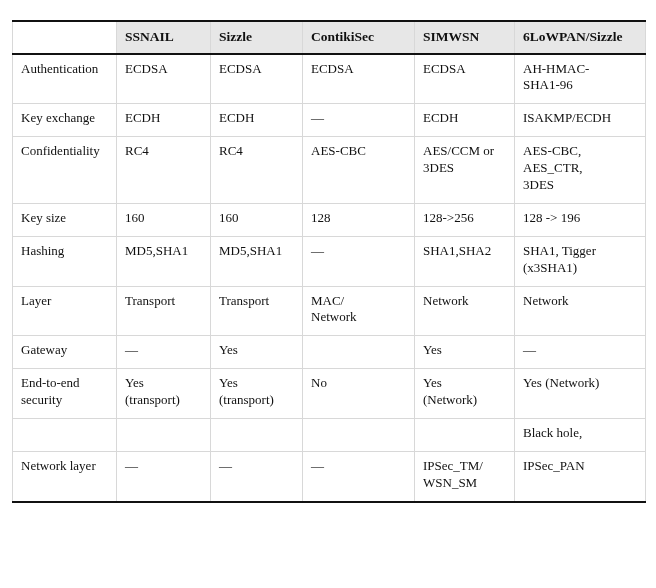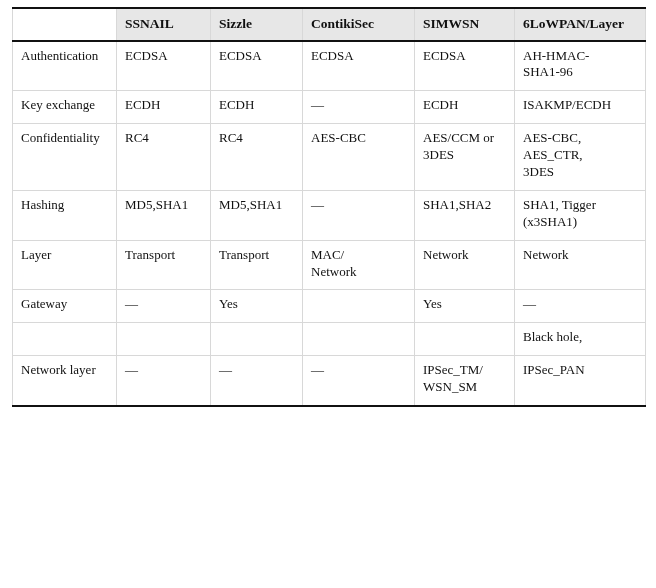--- a/index.html
+++ b/index.html
@@ -7,21 +7,21 @@
     padding: 0;
     background: #ffffff;
     width: 656px;
     height: 588px;
     font-family: "Liberation Serif", "DejaVu Serif", serif;
   }
   .page {
     box-sizing: border-box;
     width: 656px;
     height: 588px;
-    padding: 7px 11px 0 12px;
+    padding: 20px 11px 0 12px;
     overflow: hidden;
   }
   table.cmp {
     border-collapse: collapse;
     table-layout: fixed;
     width: 633px;
   }
   table.cmp th, table.cmp td {
     border: 1px solid #d8d8d8;
     vertical-align: top;
@@ -67,21 +67,21 @@
         <col class="c4">
         <col class="c5">
     </colgroup>
     <thead>
       <tr>
           <th class="empty-head"></th>
           <th>SSNAIL</th>
           <th>Sizzle</th>
           <th>ContikiSec</th>
           <th>SIMWSN</th>
-          <th>6LoWPAN/Layer</th>
+          <th>6LoWPAN/Sizzle</th>
         </tr>
     </thead>
     <tbody>
         <tr>
           <td>Authentication</td>
           <td>ECDSA</td>
           <td>ECDSA</td>
           <td>ECDSA</td>
           <td>ECDSA</td>
           <td>AH-HMAC-
@@ -100,20 +100,28 @@
           <td>RC4</td>
           <td>RC4</td>
           <td>AES-CBC</td>
           <td>AES/CCM or
 3DES</td>
           <td>AES-CBC,
 AES_CTR,
 3DES</td>
         </tr>
         <tr>
+          <td>Key size</td>
+          <td>160</td>
+          <td>160</td>
+          <td>128</td>
+          <td>128-&gt;256</td>
+          <td>128 -&gt; 196</td>
+        </tr>
+        <tr>
           <td>Hashing</td>
           <td>MD5,SHA1</td>
           <td>MD5,SHA1</td>
           <td>—</td>
           <td>SHA1,SHA2</td>
           <td>SHA1, Tigger
 (x3SHA1)</td>
         </tr>
         <tr>
           <td>Layer</td>
@@ -126,20 +134,31 @@
         </tr>
         <tr>
           <td>Gateway</td>
           <td>—</td>
           <td>Yes</td>
           <td></td>
           <td>Yes</td>
           <td>—</td>
         </tr>
         <tr>
+          <td>End-to-end security</td>
+          <td>Yes
+(transport)</td>
+          <td>Yes
+(transport)</td>
+          <td>No</td>
+          <td>Yes
+(Network)</td>
+          <td>Yes (Network)</td>
+        </tr>
+        <tr>
           <td></td>
           <td></td>
           <td></td>
           <td></td>
           <td></td>
           <td>Black hole,</td>
         </tr>
         <tr>
           <td>Network layer</td>
           <td>—</td>

